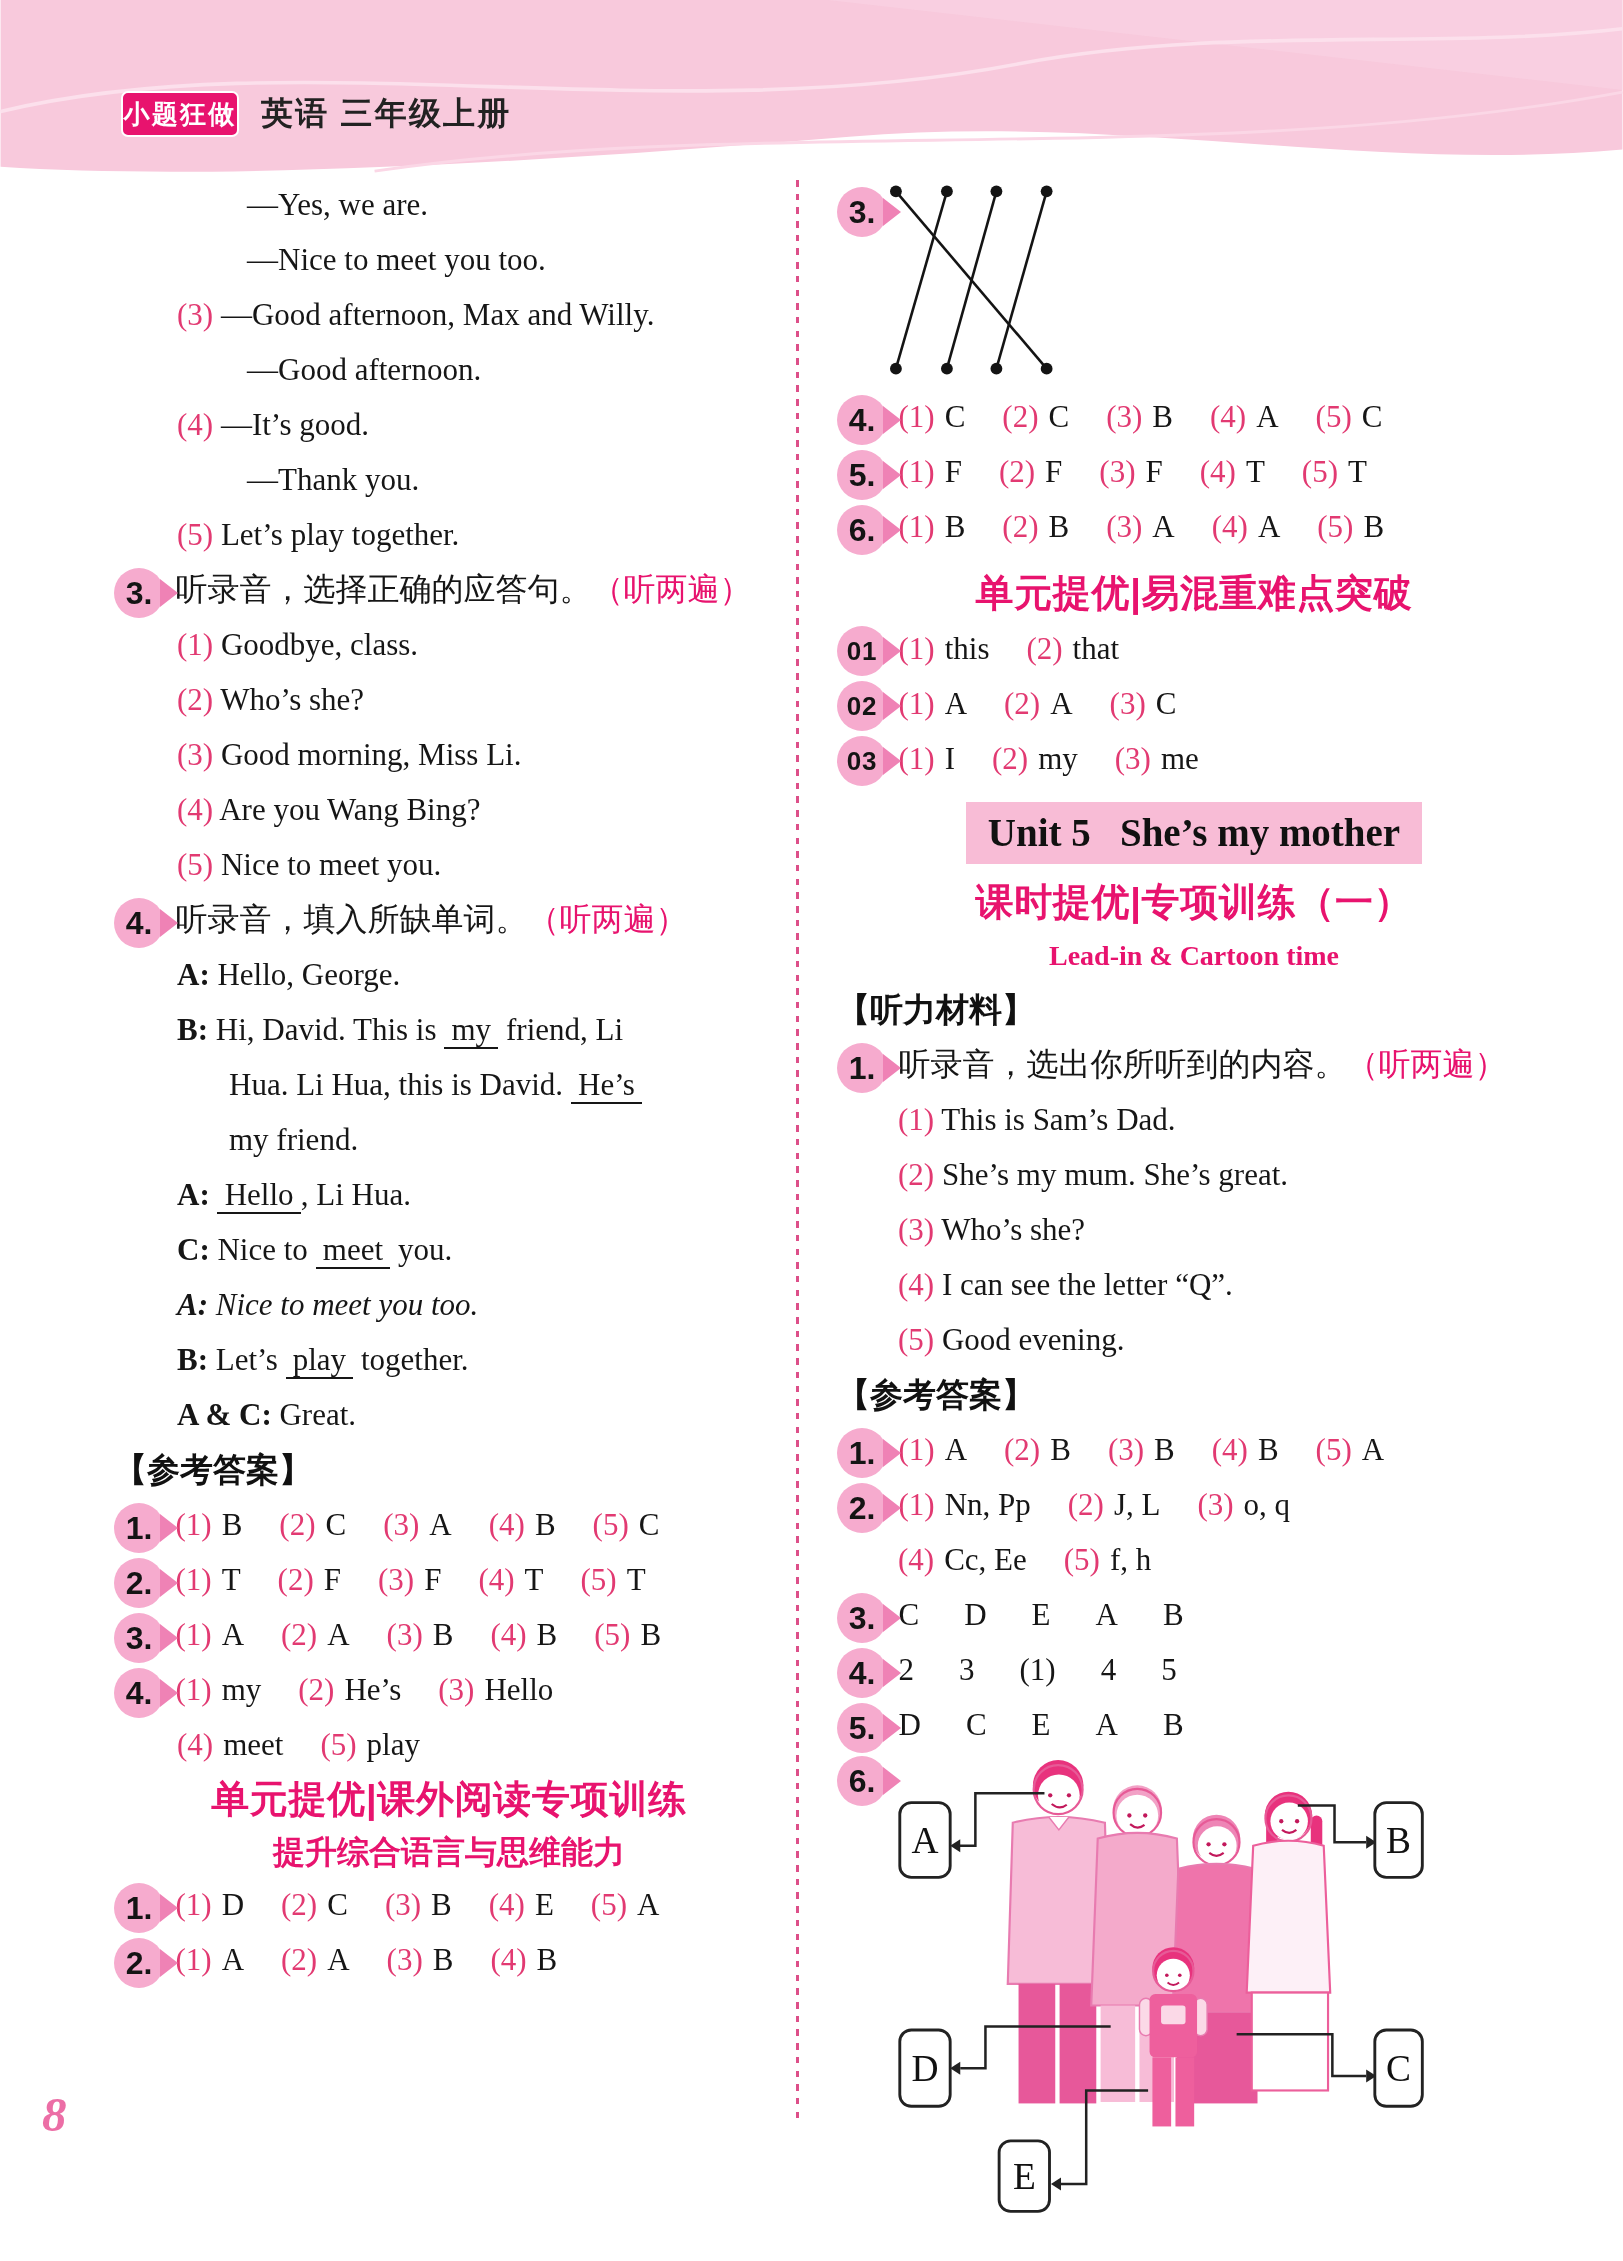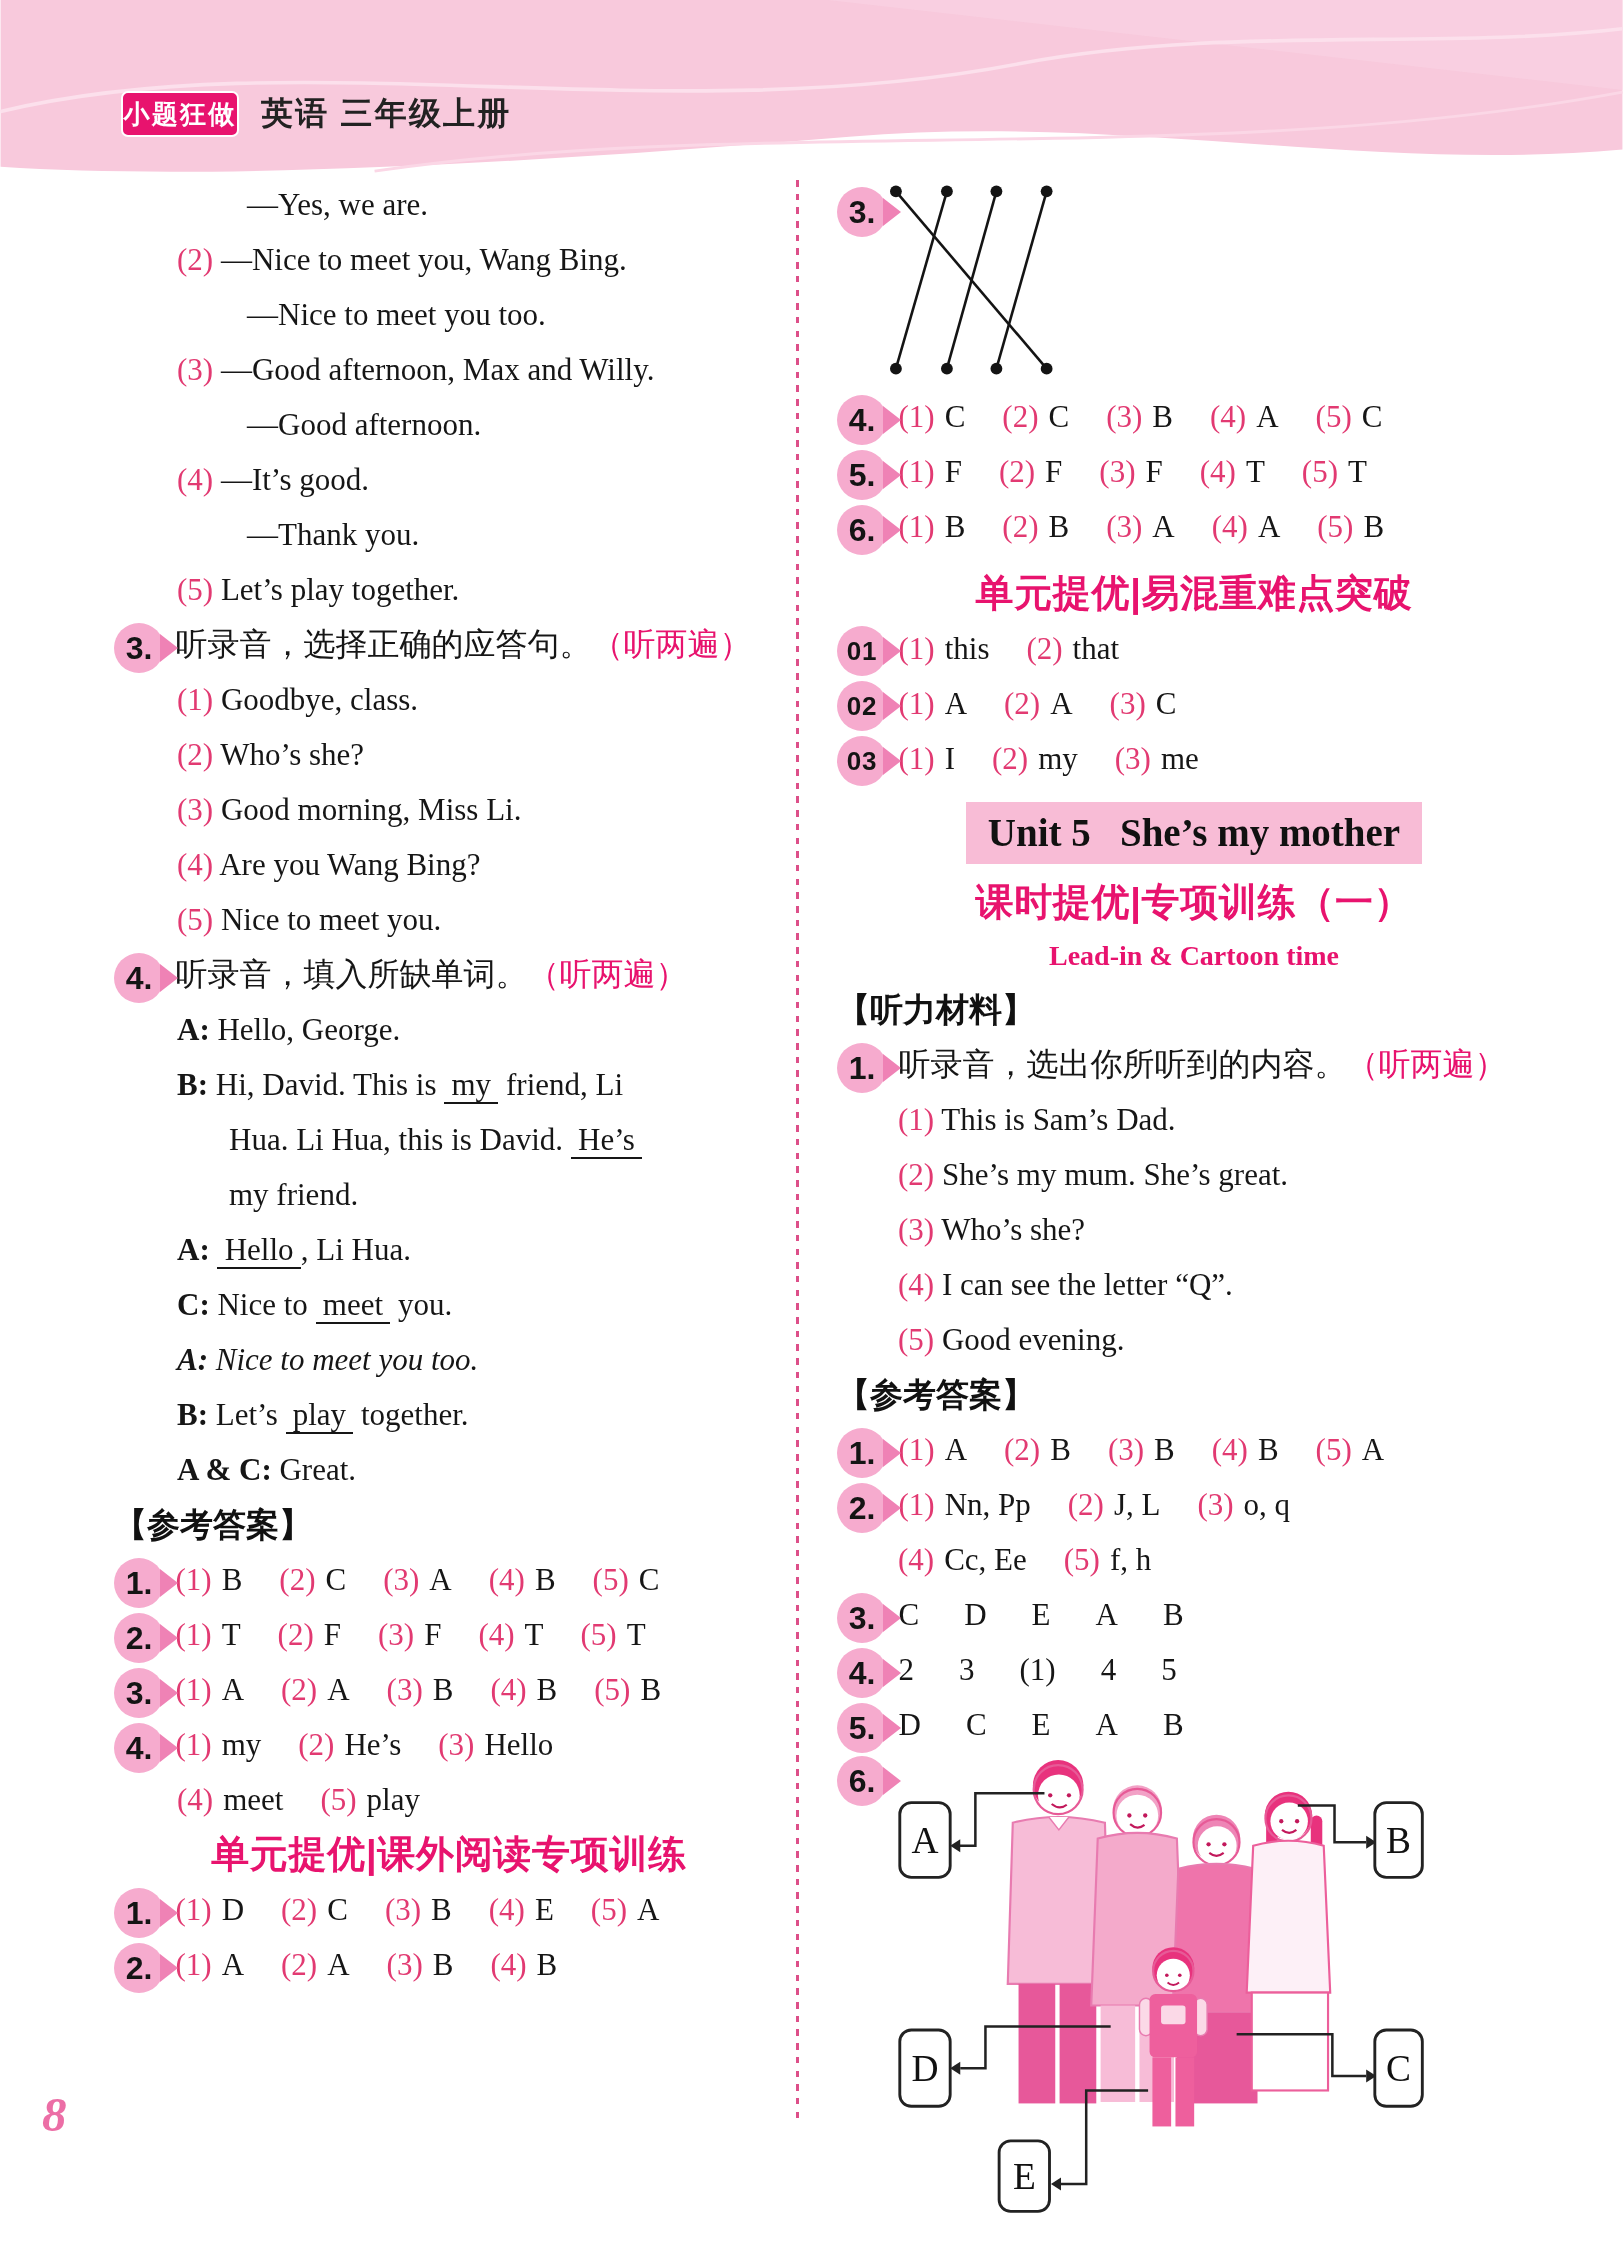--- a/index.html
+++ b/index.html
@@ -85,21 +85,20 @@
     <path d="M0,155 C420,55 920,185 1420,88 C1700,35 2000,70 2255,40" stroke="#fce0ec" stroke-width="5" fill="none"></path>
     <path d="M520,238 C1050,160 1680,235 2255,128" stroke="#fbd7e6" stroke-width="4" fill="none"></path>
   </svg>
   <div class="badge">小题狂做</div>
   <div class="book-title">英语 三年级上册</div>
 
   <div class="divider"></div>
 
   <div class="col col-left" id="col-left">
       <div class="ln" style="padding-left: 133px;"><span class="seg">—Yes, we are.</span></div>
-      <div class="ln" style="padding-left: 63px;"><span class="seg rose">(2) </span><span class="seg">—Nice to meet you, Wang Bing.</span></div>
       <div class="ln" style="padding-left: 133px;"><span class="seg">—Nice to meet you too.</span></div>
       <div class="ln" style="padding-left: 63px;"><span class="seg rose">(3) </span><span class="seg">—Good afternoon, Max and Willy.</span></div>
       <div class="ln" style="padding-left: 133px;"><span class="seg">—Good afternoon.</span></div>
       <div class="ln" style="padding-left: 63px;"><span class="seg rose">(4) </span><span class="seg">—It’s good.</span></div>
       <div class="ln" style="padding-left: 133px;"><span class="seg">—Thank you.</span></div>
       <div class="ln" style="padding-left: 63px;"><span class="seg rose">(5) </span><span class="seg">Let’s play together.</span></div>
       <div class="ln cn"><span class="mk">3.</span><span class="seg">听录音，选择正确的应答句。</span><span class="seg mag">（听两遍）</span></div>
       <div class="ln" style="padding-left: 63px;"><span class="seg rose">(1) </span><span class="seg">Goodbye, class.</span></div>
       <div class="ln" style="padding-left: 63px;"><span class="seg rose">(2) </span><span class="seg">Who’s she?</span></div>
       <div class="ln" style="padding-left: 63px;"><span class="seg rose">(3) </span><span class="seg">Good morning, Miss Li.</span></div>
@@ -115,20 +114,21 @@
       <div class="ln" style="padding-left: 63px; font-style: italic;"><span class="seg b">A: </span><span class="seg">Nice to meet you too.</span></div>
       <div class="ln" style="padding-left: 63px;"><span class="seg b">B: </span><span class="seg">Let’s </span><span class="seg u">play</span><span class="seg"> together.</span></div>
       <div class="ln" style="padding-left: 63px;"><span class="seg b">A &amp; C: </span><span class="seg">Great.</span></div>
       <div class="bracket-line">【参考答案】</div>
       <div class="ln"><span class="mk">1.</span><span class="pair"><span class="n">(1)</span><span class="v">B</span></span><span class="pair"><span class="n">(2)</span><span class="v">C</span></span><span class="pair"><span class="n">(3)</span><span class="v">A</span></span><span class="pair"><span class="n">(4)</span><span class="v">B</span></span><span class="pair"><span class="n">(5)</span><span class="v">C</span></span></div>
       <div class="ln"><span class="mk">2.</span><span class="pair"><span class="n">(1)</span><span class="v">T</span></span><span class="pair"><span class="n">(2)</span><span class="v">F</span></span><span class="pair"><span class="n">(3)</span><span class="v">F</span></span><span class="pair"><span class="n">(4)</span><span class="v">T</span></span><span class="pair"><span class="n">(5)</span><span class="v">T</span></span></div>
       <div class="ln"><span class="mk">3.</span><span class="pair"><span class="n">(1)</span><span class="v">A</span></span><span class="pair"><span class="n">(2)</span><span class="v">A</span></span><span class="pair"><span class="n">(3)</span><span class="v">B</span></span><span class="pair"><span class="n">(4)</span><span class="v">B</span></span><span class="pair"><span class="n">(5)</span><span class="v">B</span></span></div>
       <div class="ln"><span class="mk">4.</span><span class="pair"><span class="n">(1)</span><span class="v">my</span></span><span class="pair"><span class="n">(2)</span><span class="v">He’s</span></span><span class="pair"><span class="n">(3)</span><span class="v">Hello</span></span></div>
       <div class="ln" style="padding-left: 63px;"><span class="pair"><span class="n">(4)</span><span class="v">meet</span></span><span class="pair"><span class="n">(5)</span><span class="v">play</span></span></div>
       <div class="h-mag">单元提优|课外阅读专项训练</div>
+      <div class="h-sub">提升综合语言与思维能力</div>
       <div class="ln"><span class="mk">1.</span><span class="pair"><span class="n">(1)</span><span class="v">D</span></span><span class="pair"><span class="n">(2)</span><span class="v">C</span></span><span class="pair"><span class="n">(3)</span><span class="v">B</span></span><span class="pair"><span class="n">(4)</span><span class="v">E</span></span><span class="pair"><span class="n">(5)</span><span class="v">A</span></span></div>
       <div class="ln"><span class="mk">2.</span><span class="pair"><span class="n">(1)</span><span class="v">A</span></span><span class="pair"><span class="n">(2)</span><span class="v">A</span></span><span class="pair"><span class="n">(3)</span><span class="v">B</span></span><span class="pair"><span class="n">(4)</span><span class="v">B</span></span></div>
     </div>
   <div class="col col-right" id="col-right">
       <div class="match-block">
         <span class="mk">3.</span>
         <svg width="173" height="198" viewBox="0 0 230 268">
           <line x1="10" y1="14" x2="214" y2="254" stroke="#141414" stroke-width="3.5"></line>
           <line x1="79" y1="14" x2="10" y2="254" stroke="#141414" stroke-width="3.5"></line>
           <line x1="146" y1="14" x2="79" y2="254" stroke="#141414" stroke-width="3.5"></line>

